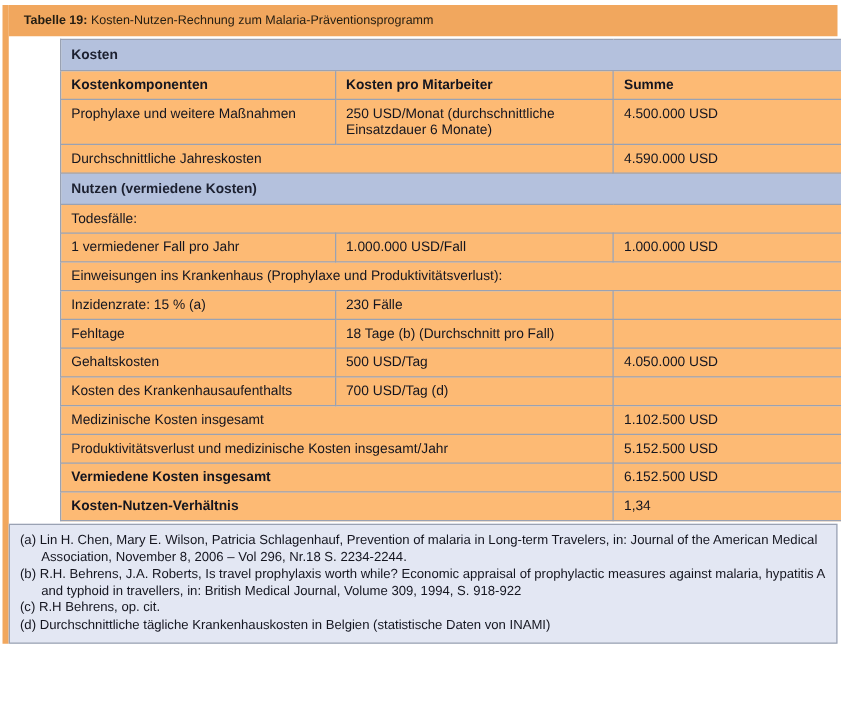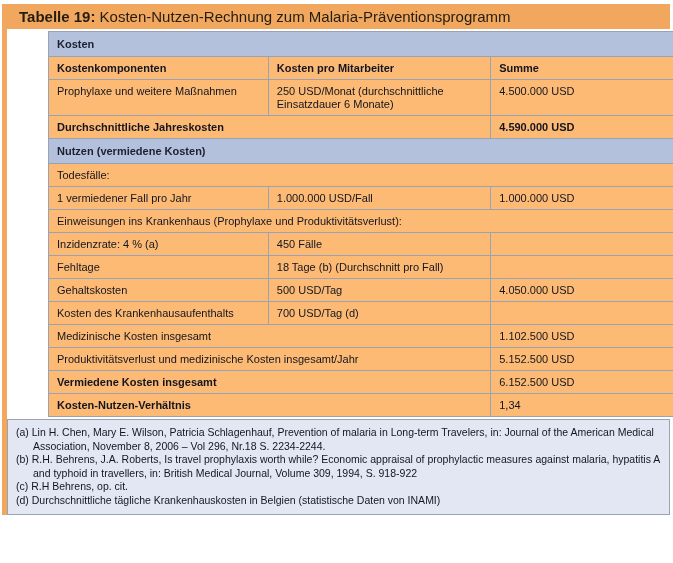--- a/index.html
+++ b/index.html
@@ -16,21 +16,21 @@
     padding: 4px 3px 0 2px;
     background: #ffffff;
   }
   .frame {
     border-left: 5px solid #f1a75e;
     box-sizing: border-box;
   }
   .titlebar {
     background: #f1a75e;
     color: #241d12;
-    font-size: 15px;
+    font-size: 10px;
     padding: 6px 0 6px 12px;
     line-height: 13px;
   }
   .titlebar .bold { font-weight: bold; }
   table.cbt {
     width: 100%;
     border-collapse: collapse;
     margin-top: 2px;
     font-size: 11px;
     table-layout: fixed;
@@ -44,21 +44,21 @@
     line-height: 13px;
   }
   table.cbt tr.section td {
     background: #b4c1dd;
     font-weight: bold;
     color: #1c2030;
     padding-top: 6px;
     padding-bottom: 5px;
   }
   table.cbt tr.colheader td { font-weight: bold; }
-  table.cbt tr.bold-row td { font-weight: bold; }
+  table.cbt tr.bold-row td { font-weight: normal; }
   table.cbt td.bold-label { font-weight: bold; }
   .footnotes {
     border: 1px solid #9aa2b3;
     background: #e3e7f3;
     margin-top: 2px;
     padding: 6px 8px 7px 8px;
     font-size: 10.5px;
     line-height: 13.5px;
   }
   .fn {
@@ -108,22 +108,22 @@
         </tr>
         <tr>
           <td>1 vermiedener Fall pro Jahr</td>
           <td>1.000.000 USD/Fall</td>
           <td>1.000.000 USD</td>
         </tr>
         <tr>
           <td colspan="3">Einweisungen ins Krankenhaus (Prophylaxe und Produktivitätsverlust):</td>
         </tr>
         <tr>
-          <td>Inzidenzrate: 4 % (a)</td>
-          <td>450 Fälle</td>
+          <td>Inzidenzrate: 15 % (a)</td>
+          <td>230 Fälle</td>
           <td></td>
         </tr>
         <tr>
           <td>Fehltage</td>
           <td>18 Tage (b) (Durchschnitt pro Fall)</td>
           <td></td>
         </tr>
         <tr>
           <td>Gehaltskosten</td>
           <td>500 USD/Tag</td>

